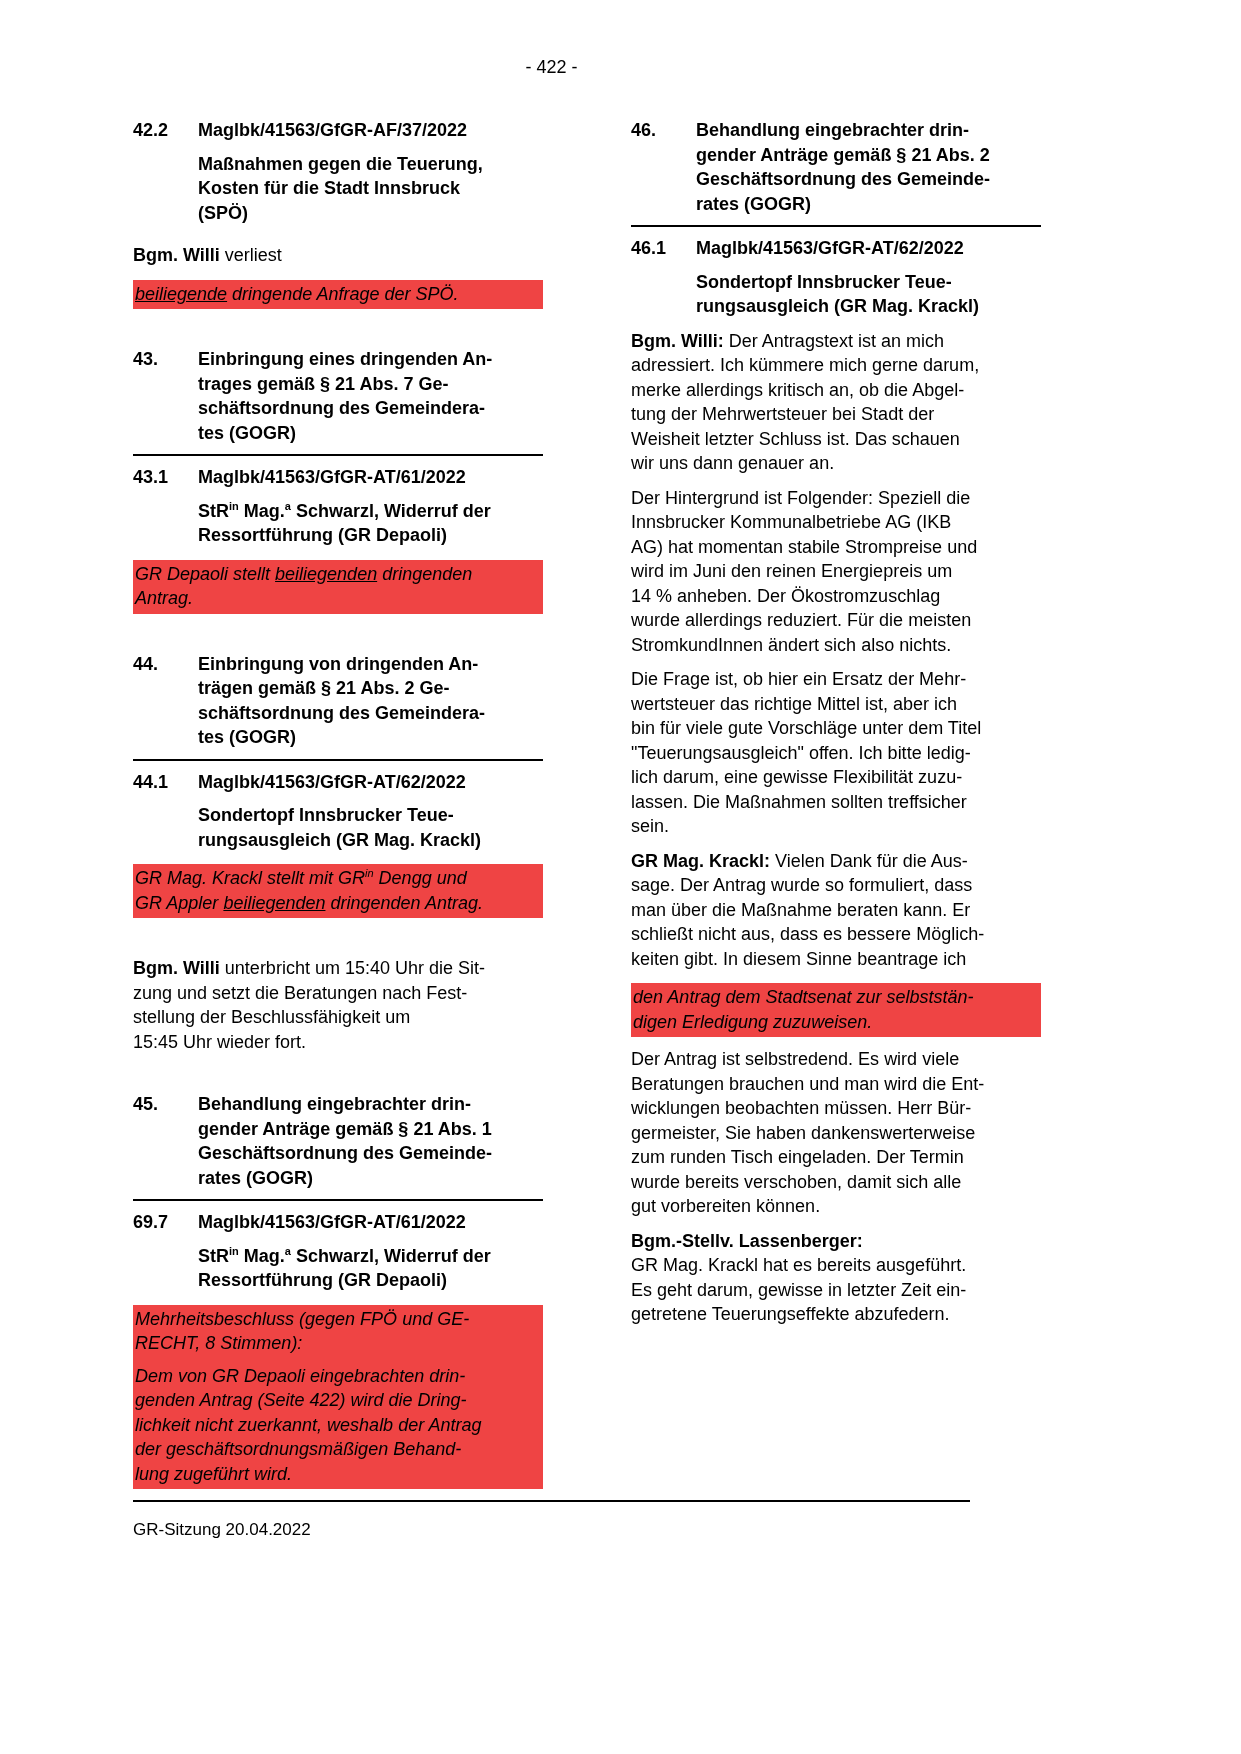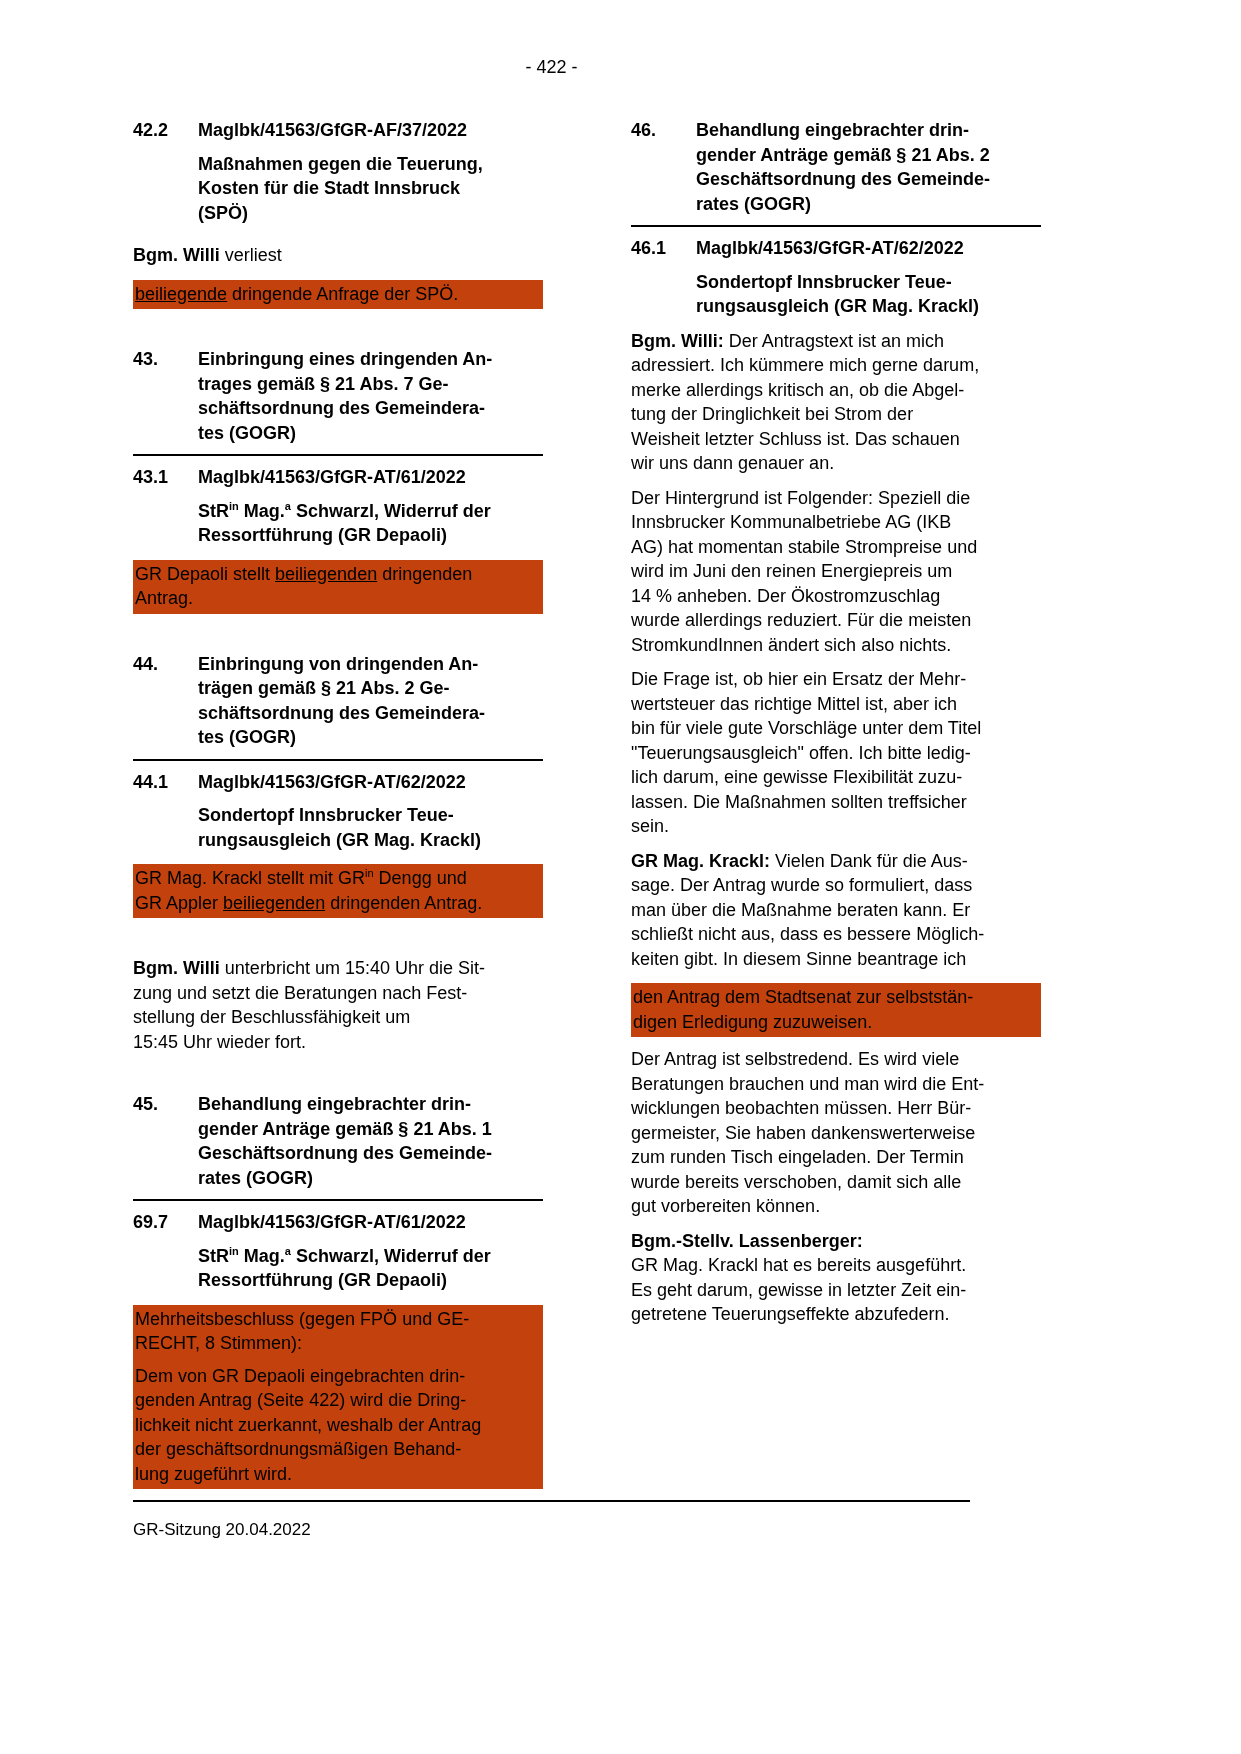--- a/index.html
+++ b/index.html
@@ -23,21 +23,21 @@
   .b { font-weight: bold; }
   .u { text-decoration: underline; }
   sup.s { font-size: 11px; line-height: 0; vertical-align: super; }
   .hitem { display: flex; font-weight: bold; }
   .hnum { flex: 0 0 65px; }
   .hbody { flex: 1; min-width: 0; }
   .ref { font-weight: bold; }
   .subtitle { margin-top: 9px; font-weight: bold; }
   .rule { border-top: 2px solid #000; margin: 9px 0; height: 0; }
   .para { margin: 10px 0 0 0; }
-  .hl { background: #c2410c; padding: 2px 4px 3px 2px; }
+  .hl { background: #ef4444; padding: 2px 4px 3px 2px; font-style: italic; }
   .hl.para, .hl-block { margin-top: 12px; }
   .hl .gap { margin-top: 8px; }
   .sect { margin-top: 38px; justify-content: center; }
   .mt18 { margin-top: 18px; }
   .footer {
     position: absolute; left: 133px; right: 231px; top: 1500px;
     border-top: 2px solid #000; padding-top: 17px;
     font-size: 17px; line-height: 21px;
   }
 </style>
@@ -160,21 +160,21 @@
           <div class="ref">Maglbk/41563/GfGR-AT/62/2022</div>
           <div class="subtitle pre">Sondertopf Innsbrucker Teue-
 rungsausgleich (GR Mag. Krackl)</div>
         </div>
       </div>
 
 
       <p class="para"><span class="b">Bgm. Willi:</span><span class="pre"> Der Antragstext ist an mich
 adressiert. Ich kümmere mich gerne darum,
 merke allerdings kritisch an, ob die Abgel-
-tung der Dringlichkeit bei Strom der
+tung der Mehrwertsteuer bei Stadt der
 Weisheit letzter Schluss ist. Das schauen
 wir uns dann genauer an.</span></p>
 
       <p class="para pre">Der Hintergrund ist Folgender: Speziell die
 Innsbrucker Kommunalbetriebe AG (IKB
 AG) hat momentan stabile Strompreise und
 wird im Juni den reinen Energiepreis um
 14 % anheben. Der Ökostromzuschlag
 wurde allerdings reduziert. Für die meisten
 StromkundInnen ändert sich also nichts.</p>

